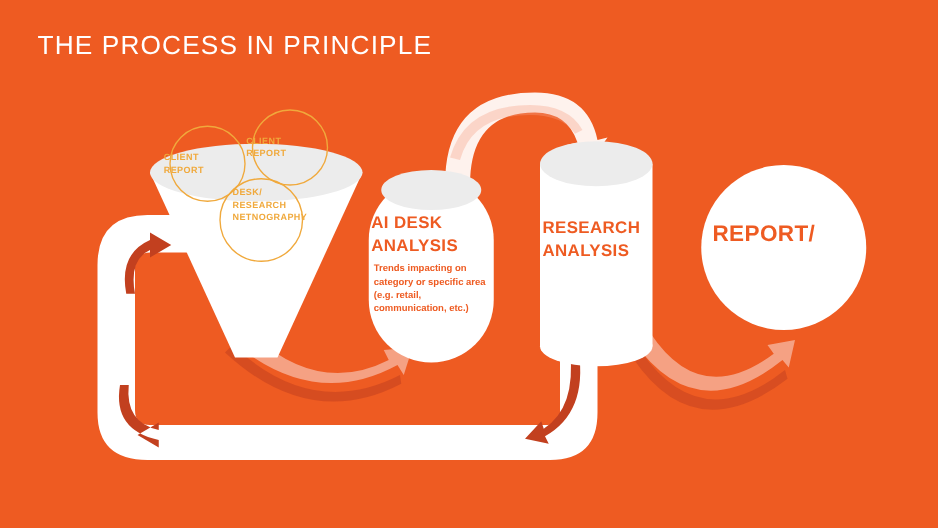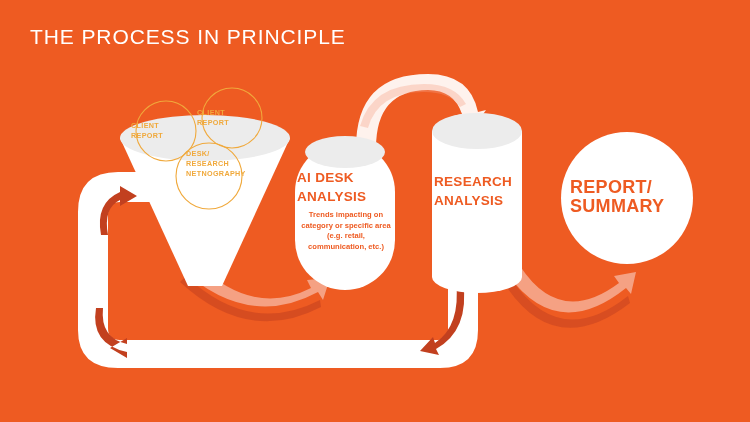--- a/index.html
+++ b/index.html
@@ -34,21 +34,21 @@
 
   .node-title{
     color:#EE5B22;
     font-weight:700;
     letter-spacing:0.3px;
   }
   #ai-title{ left:297px; top:168px; width:96px; font-size:13.5px; line-height:19px; }
   #ai-desc{
     left:299px; top:210px; width:94px;
     color:#EE5B22; font-size:7.6px; line-height:10.5px;
-    font-weight:600; text-align:center;
+    font-weight:600; 
   }
   #rt-title{ left:434px; top:172px; width:96px; font-size:13.5px; line-height:19px; }
   #rep-title{ left:570px; top:178px; width:96px; font-size:18px; line-height:19px; }
 </style>
 </head>
 <body>
 
 <div id="stage">
 
   <div id="page-title">THE PROCESS IN PRINCIPLE</div>
@@ -186,16 +186,15 @@
 
   <div class="lbl" id="ai-desc">Trends impacting on category or specific area (e.g. retail, communication, etc.)</div>
 
   <div class="lbl node-title" id="rt-title">
     <div>RESEARCH</div>
     <div>ANALYSIS</div>
   </div>
 
   <div class="lbl node-title" id="rep-title">
     <div>REPORT/</div>
-    <div>SUMMARY</div>
   </div>
 
 </div>
 
 </body></html>

